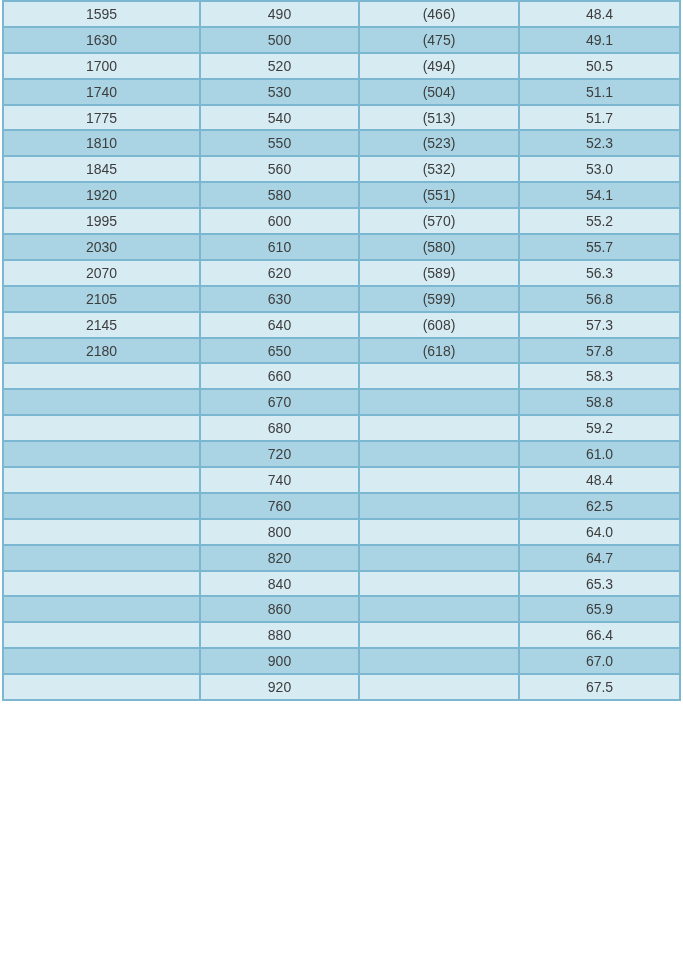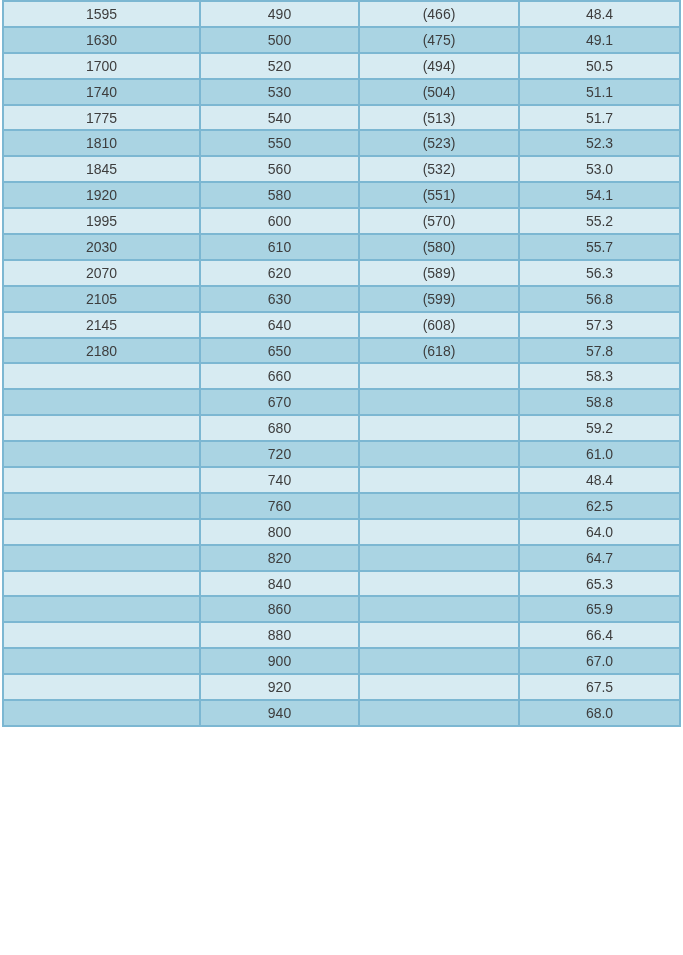--- a/index.html
+++ b/index.html
@@ -215,21 +215,15 @@
           <td>900</td>
           <td></td>
           <td>67.0</td>
         </tr>
         <tr>
           <td></td>
           <td>920</td>
           <td></td>
           <td>67.5</td>
         </tr>
-        <tr>
-          <td></td>
-          <td>940</td>
-          <td></td>
-          <td>68.0</td>
-        </tr>
       </tbody>
   </table>
 </div>
 
 </body></html>

